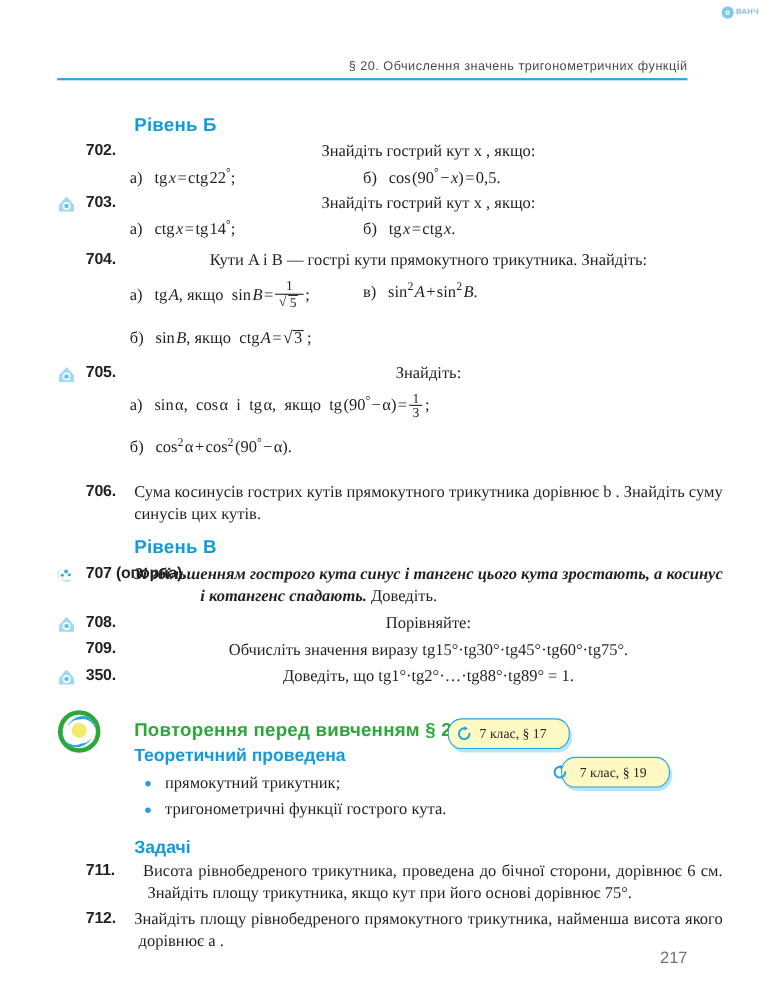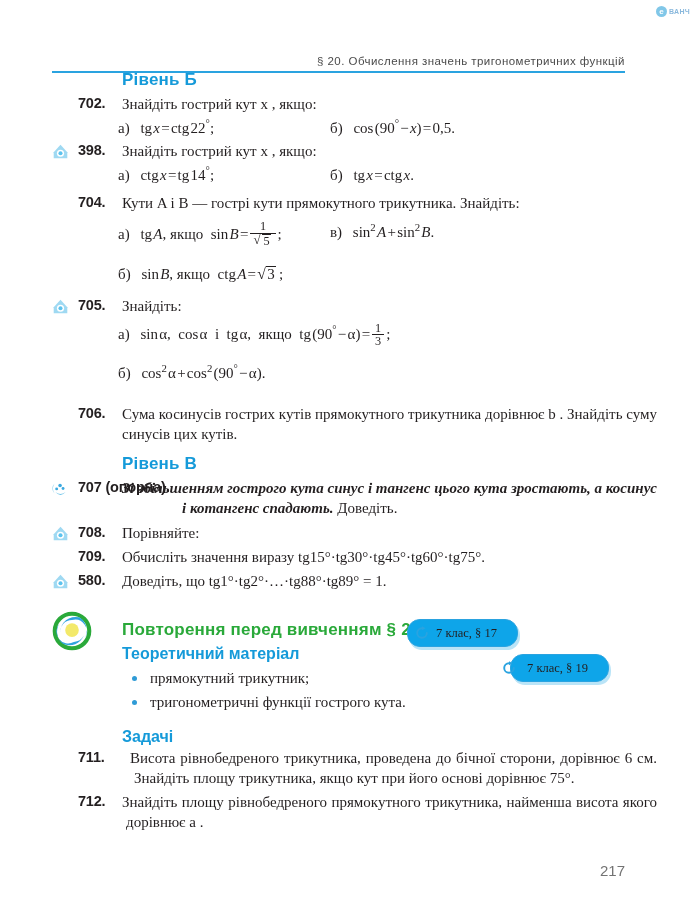--- a/index.html
+++ b/index.html
@@ -63,21 +63,21 @@
   .runhead-rule {
     margin-top: 4px;
     height: 2px;
     background: #2aa3e0;
     width: 100%;
   }
 
   
   .page {
     position: absolute;
-    top: 70px;
+    top: 104px;
     left: 0;
     width: 700px;
   }
 
   .level-head {
     font-family: "Liberation Sans", sans-serif;
     font-size: 17px;
     font-weight: bold;
     color: #159ad9;
     margin-left: 122px;
@@ -100,21 +100,21 @@
     font-weight: bold;
     font-size: 14.5px;
     letter-spacing: -0.2px;
   }
   .ex-body {
     margin-left: 44px;
     font-size: 15px;
     line-height: 1.32;
     text-align: justify;
   }
-  .ex-body.nojust { text-align: left; }
+  .ex-body.nojust { text-align: center; }
 
   
   .marker {
     position: absolute;
     left: 52px;
     top: 1px;
     width: 17px;
     height: 17px;
   }
 
@@ -221,21 +221,21 @@
   }
 
   
   .chip {
     position: absolute;
     display: flex;
     align-items: center;
     height: 26px;
     border: 1.6px solid #2aa3e0;
     border-radius: 13px;
-    background: #0ea5e9;
+    background: #fef9c3;
     box-shadow: 2px 3px 0 rgba(130, 205, 240, 0.55);
     padding: 0 14px 0 6px;
   }
   .chip .chip-icon {
     width: 16px; height: 16px;
     margin-right: 6px;
     flex: none;
   }
   .chip .chip-text {
     font-size: 12.5px;
@@ -293,21 +293,21 @@
       </div>
     </div>
   </div>
 
   <div class="ex">
     <svg class="marker" viewBox="0 0 20 20">
       <path d="M10 2 L18 11 L18 18 L2 18 L2 11 Z" fill="#9fd9f2"></path>
       <circle cx="10" cy="12" r="4.2" fill="#ffffff"></circle>
       <circle cx="10" cy="12" r="2.4" fill="#5cc3ee"></circle>
     </svg>
-    <span class="ex-num">398.</span>
+    <span class="ex-num">703.</span>
     <div class="ex-body nojust">Знайдіть гострий кут  x , якщо:</div>
   </div>
   <div class="subs">
     <div class="col-a">
       <div class="sub-line">
         <span class="lbl">а)</span>
         <span class="mr">ctg <span class="mi">x</span> = tg 14<span class="deg">°</span>;</span>
       </div>
     </div>
     <div class="col-b">
@@ -396,35 +396,35 @@
     <span class="ex-num">709.</span>
     <div class="ex-body nojust">Обчисліть значення виразу  tg15°·tg30°·tg45°·tg60°·tg75°.</div>
   </div>
 
   <div class="ex" style="margin-top:4px;">
     <svg class="marker" viewBox="0 0 20 20">
       <path d="M10 2 L18 11 L18 18 L2 18 L2 11 Z" fill="#9fd9f2"></path>
       <circle cx="10" cy="12" r="4.2" fill="#ffffff"></circle>
       <circle cx="10" cy="12" r="2.4" fill="#5cc3ee"></circle>
     </svg>
-    <span class="ex-num">580.</span>
+    <span class="ex-num">350.</span>
     <div class="ex-body nojust">Доведіть, що  tg1°·tg2°·…·tg88°·tg89° = 1.</div>
   </div>
 
   <div class="repeat-block">
     <svg class="logo" viewBox="0 0 44 44">
       <circle cx="22" cy="22" r="20" fill="#ffffff"></circle>
       <path d="M22 3 A19 19 0 0 1 41 22 A19 19 0 0 1 22 41 A19 19 0 0 1 3 22 A19 19 0 0 1 22 3 Z" fill="none" stroke="#2aa93a" stroke-width="4.5"></path>
       <path d="M30 7 A17 17 0 0 1 36 30 A13 13 0 0 0 22 10 A13 13 0 0 0 9 24 A17 17 0 0 1 30 7 Z" fill="#2fa3dd"></path>
       <path d="M12 36 A17 17 0 0 1 8 14 A13 13 0 0 0 24 34 A13 13 0 0 0 35 27 A17 17 0 0 1 12 36 Z" fill="#2fa3dd"></path>
       <circle cx="22" cy="21" r="7.5" fill="#f3e96a"></circle>
     </svg>
 
     <div class="repeat-title">Повторення перед вивченням § 21</div>
-    <div class="sub-title">Теоретичний матеріал</div>
+    <div class="sub-title">Теоретичний проведена</div>
 
     <ul class="bullets">
       <li>прямокутний трикутник;</li>
       <li>тригонометричні функції гострого кута.</li>
     </ul>
 
     <div class="chip chip-1">
       <svg class="chip-icon" viewBox="0 0 20 20">
         <path d="M16 10 A6 6 0 1 1 10 4" fill="none" stroke="#2aa3e0" stroke-width="2.4" stroke-linecap="round"></path>
         <path d="M10 1.5 L10 6.5 L14.5 4" fill="#2aa3e0"></path>

